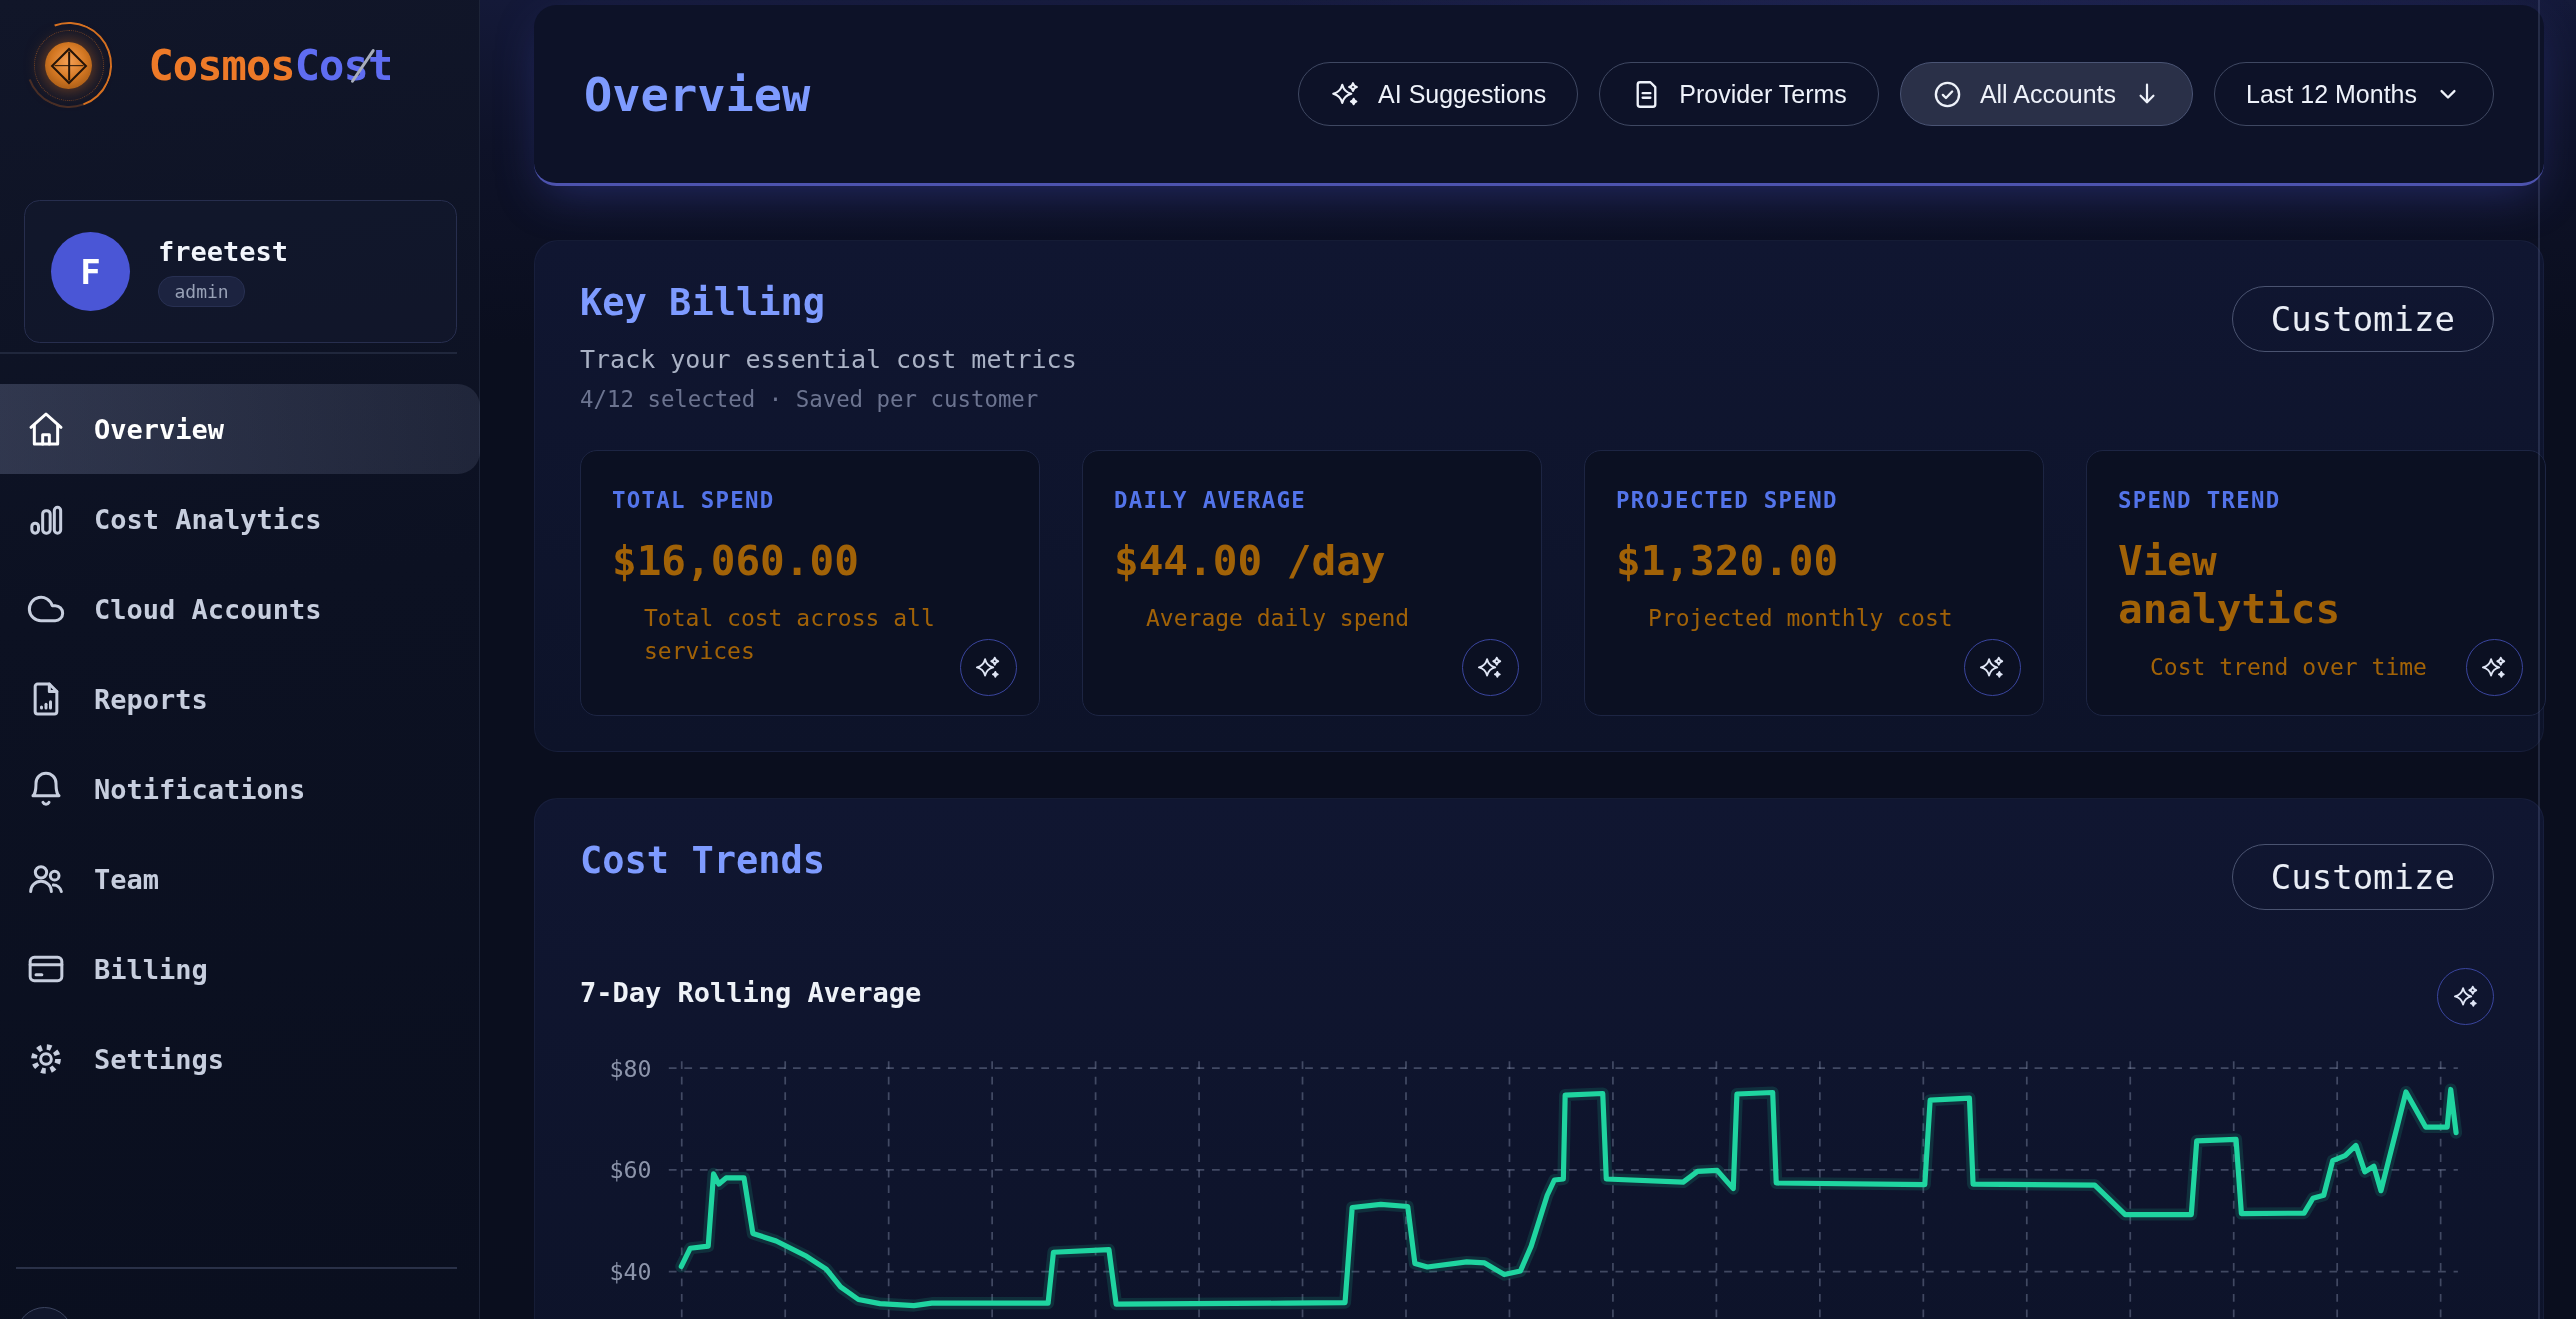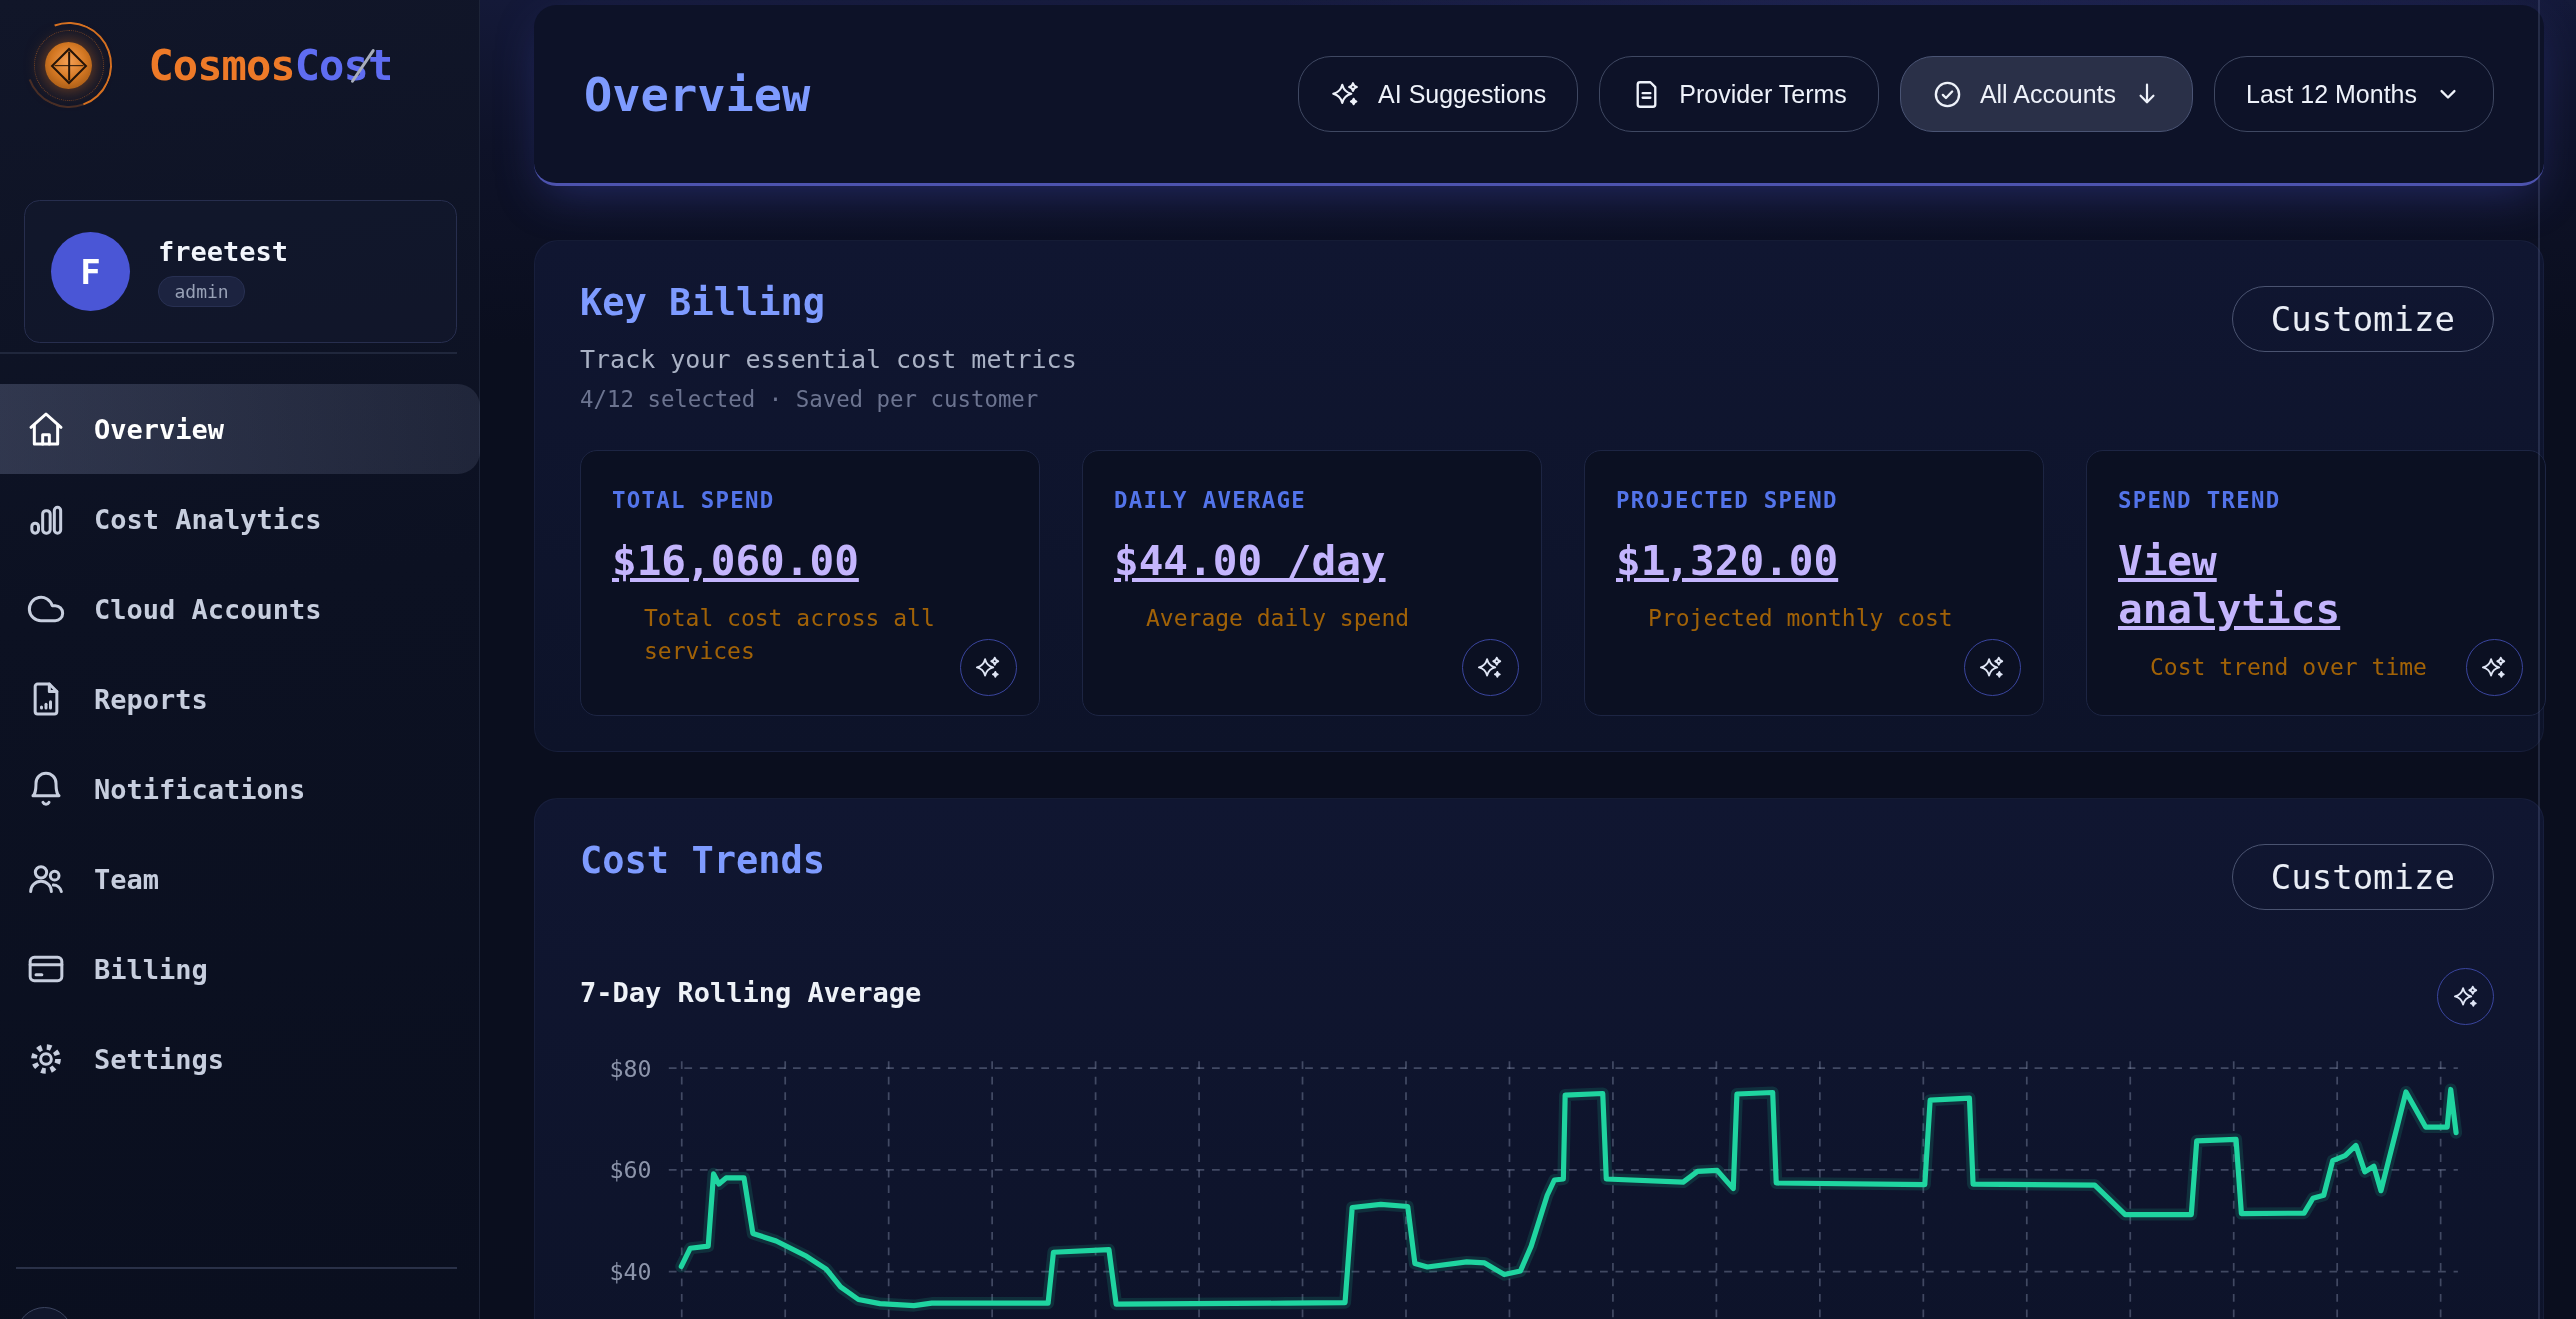--- a/index.html
+++ b/index.html
@@ -66,21 +66,21 @@
       radial-gradient(1207px 448px at 70% -121px, rgba(62,70,150,.30), transparent 62%),
       linear-gradient(180deg,#141938 0%, #0e1228 11%, #0a0e1e 26%, #0a0e1e 100%); }
   .scroll-edge { position:absolute; right:36px; top:0; bottom:0; width:1.7px; background:rgba(100,110,150,.28); }
 
   .header-card { position:absolute; left:54px; top:5.2px; width:2010px; height:181px;
     background:#0d1228; border-radius:22.4px; border-bottom:3.4px solid #4d53ae;
     box-shadow:0 15.5px 47px -10.3px rgba(80,90,220,.35);
     display:flex; align-items:center; padding:0 50px; }
   .page-title { font-size:47px; font-weight:bold; color:#7e9bff; }
   .header-actions { margin-left:auto; display:flex; gap:21px; align-items:center; }
-  .pill { height:76px; display:flex; align-items:center; gap:17px; padding:0 31px;
+  .pill { height:64px; display:flex; align-items:center; gap:17px; padding:0 31px;
     border:1.7px solid #3f4862; border-radius:33px; font-size:25px; color:#eef2fa;
     background:transparent; cursor:pointer; white-space:nowrap; }
   .pill.filled { background:#2a3048; border-color:#4a5474; }
   .pill svg { width:31px; height:31px; flex:none; }
   .pill .trail { width:28px; height:28px; }
 
   .section { position:absolute; left:54px; width:2010px;
     background:linear-gradient(180deg,#101631 0%, #0d1329 100%);
     border:1.7px solid rgba(130,145,210,.08); border-radius:24px; padding:40px 45px; }
   #key-metrics { top:240px; height:512px; }
@@ -89,21 +89,21 @@
   .section-sub { margin-top:21px; font-size:25px; color:#aab2c5; }
   .section-meta { margin-top:12px; font-size:22.4px; color:#6c7490; }
   .customize-btn { position:absolute; right:49px; top:45px; height:66px; padding:0 38px;
     border:1.7px solid #4a5370; border-radius:33px; background:transparent; color:#e9edf5;
     font-size:34px; font-family:inherit; display:flex; align-items:center; cursor:pointer; }
 
   .cards-row { position:absolute; left:45px; top:209px; display:flex; gap:42px; }
   .metric-card { width:460px; height:266px; background:#0b1022; border:1.7px solid #1d2543;
     border-radius:17px; padding:36px 31px; position:relative; }
   .metric-label { font-size:22.4px; font-weight:bold; letter-spacing:1.3px; color:#5374ea; }
-  .metric-value { margin-top:24px; font-size:41px; font-weight:bold; color:#c4b5fd; line-height:1.18; max-width:284px;text-decoration:underline; }
+  .metric-value { margin-top:24px; font-size:41px; font-weight:bold; color:#a16207; line-height:1.18; max-width:284px; }
   .metric-desc { margin-top:17px; font-size:23px; color:#a16207; line-height:1.4; max-width:355px;margin-left:32px; }
   .sparkle-btn { position:absolute; right:22.4px; bottom:19px; width:57px; height:57px; border-radius:50%;
     border:1.7px solid #3a459e; color:#dfe5f5; display:flex; align-items:center; justify-content:center;
     background:transparent; cursor:pointer; }
   .sparkle-btn svg { width:28px; height:28px; }
 
   .chart-title-row { position:absolute; left:45px; right:49px; top:178px; display:flex; align-items:center; }
   .chart-title { font-size:27px; font-weight:bold; color:#eef2f8; }
   .chart-sparkle { position:absolute; right:0; top:-8.6px; }
   .chart-wrap { position:absolute; left:45px; top:231px; width:1921px; height:290px; }

